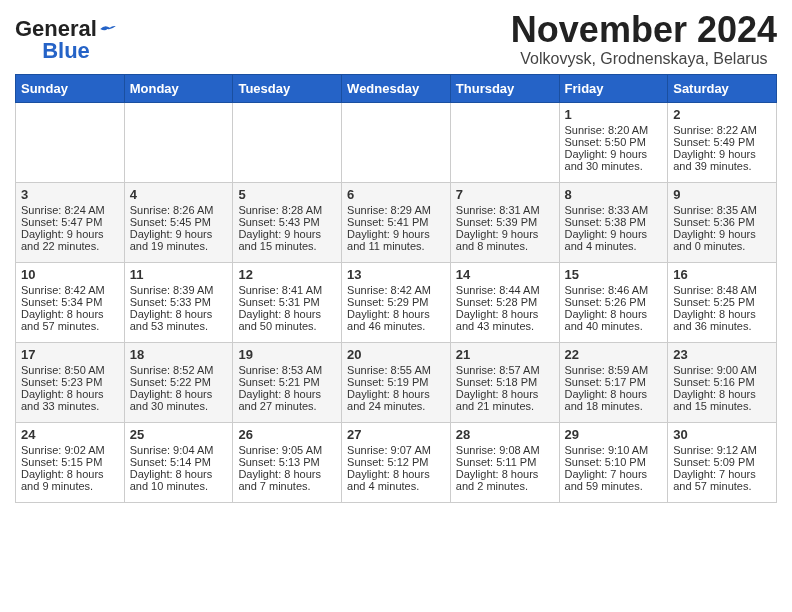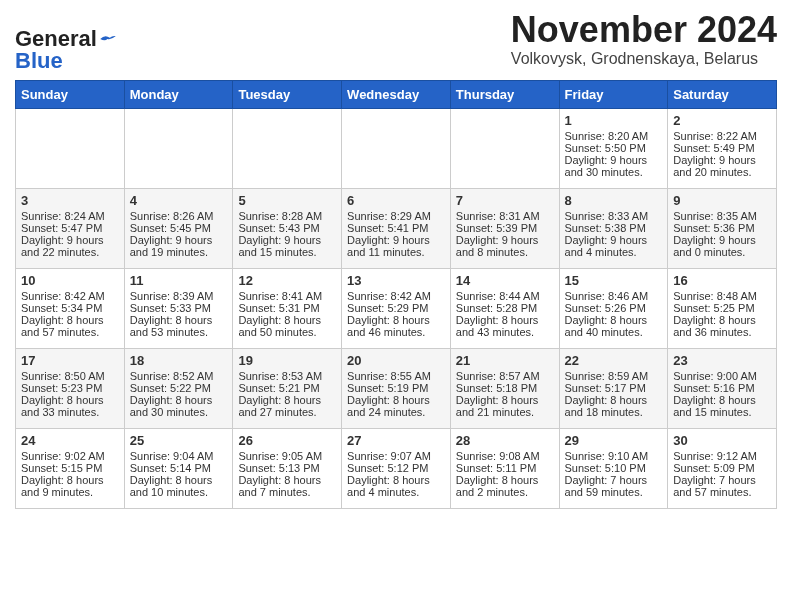--- a/index.html
+++ b/index.html
@@ -12,34 +12,34 @@
     }
     .header-area {
       display: flex;
       justify-content: space-between;
       align-items: flex-start;
       margin-bottom: 6px;
     }
     .logo {
       display: flex;
       flex-direction: column;
-      align-items: flex-start;
-      margin-top: 16px;
+      align-items: center;
+      margin-top: 6px;
     }
     .logo-bird {
       width: 18px;
       height: 14px;
       margin-left: 2px;
     }
     .logo-row {
       display: flex;
       align-items: center;
     }
     .title-area {
-      text-align: left;
+      text-align: center;
     }
     .month-title {
       font-size: 36px;
       font-weight: bold;
       color: #222;
       line-height: 1.1;
     }
     .subtitle {
       font-size: 16px;
       color: #444;
@@ -125,21 +125,21 @@
           <div>Sunrise: 8:20 AM</div>
           <div>Sunset: 5:50 PM</div>
           <div>Daylight: 9 hours</div>
           <div>and 30 minutes.</div>
         </td>
         <td>
           <span class="day-num">2</span>
           <div>Sunrise: 8:22 AM</div>
           <div>Sunset: 5:49 PM</div>
           <div>Daylight: 9 hours</div>
-          <div>and 20 minutes.</div>
+          <div>and 39 minutes.</div>
         </td>
       </tr>
       <tr>
         <td>
           <span class="day-num">3</span>
           <div>Sunrise: 8:24 AM</div>
           <div>Sunset: 5:47 PM</div>
           <div>Daylight: 9 hours</div>
           <div>and 22 minutes.</div>
         </td>

